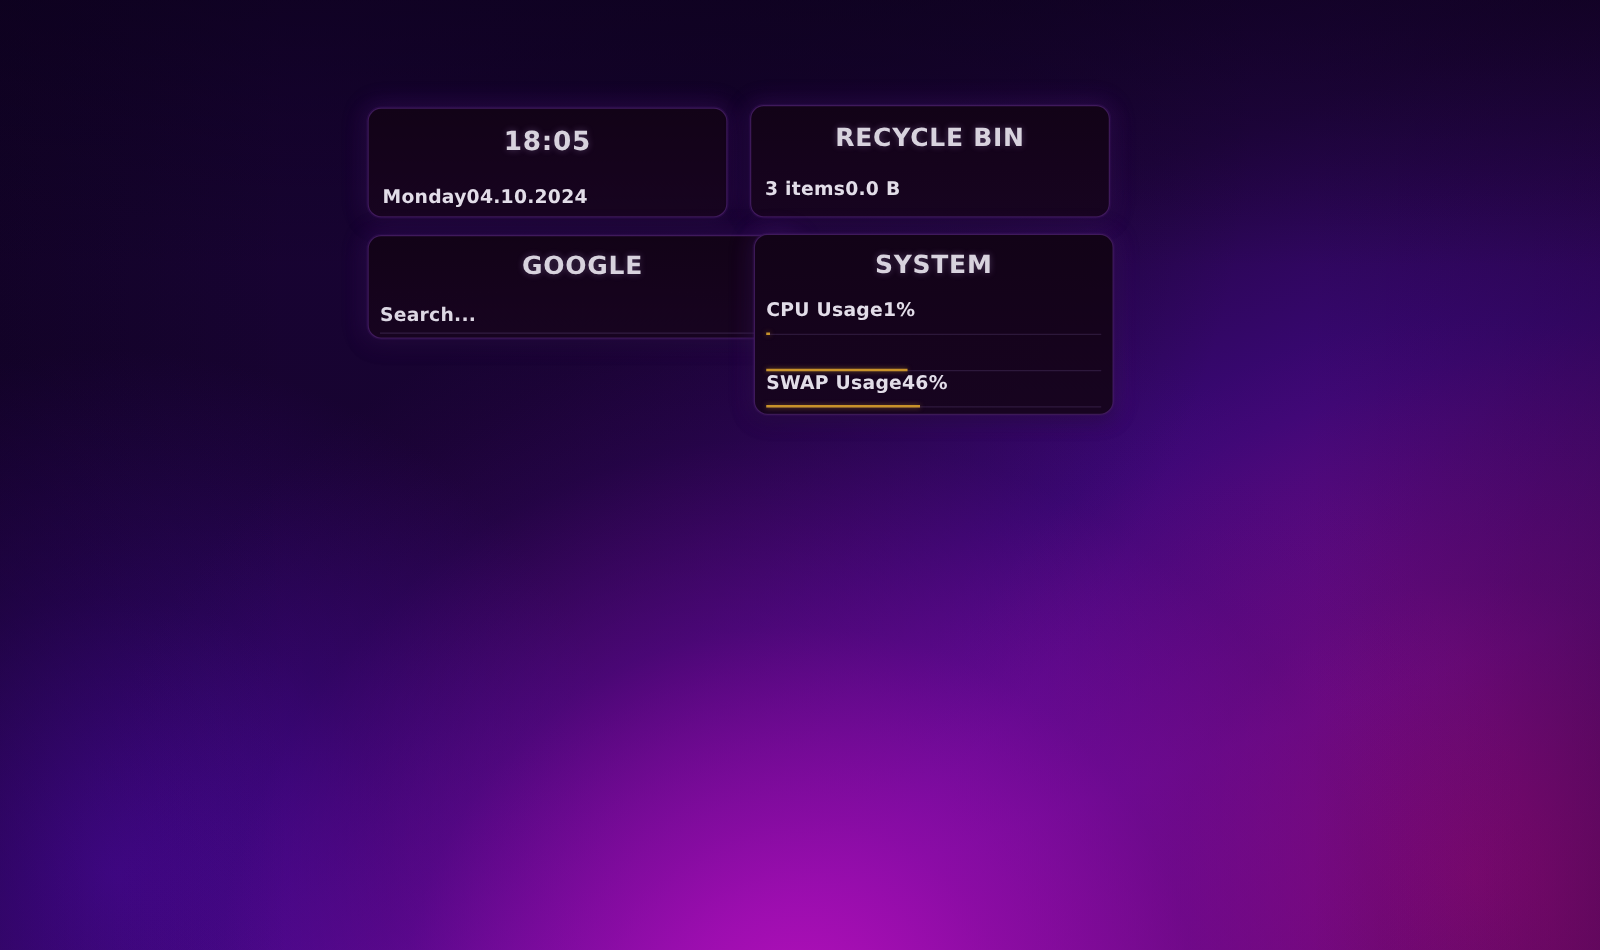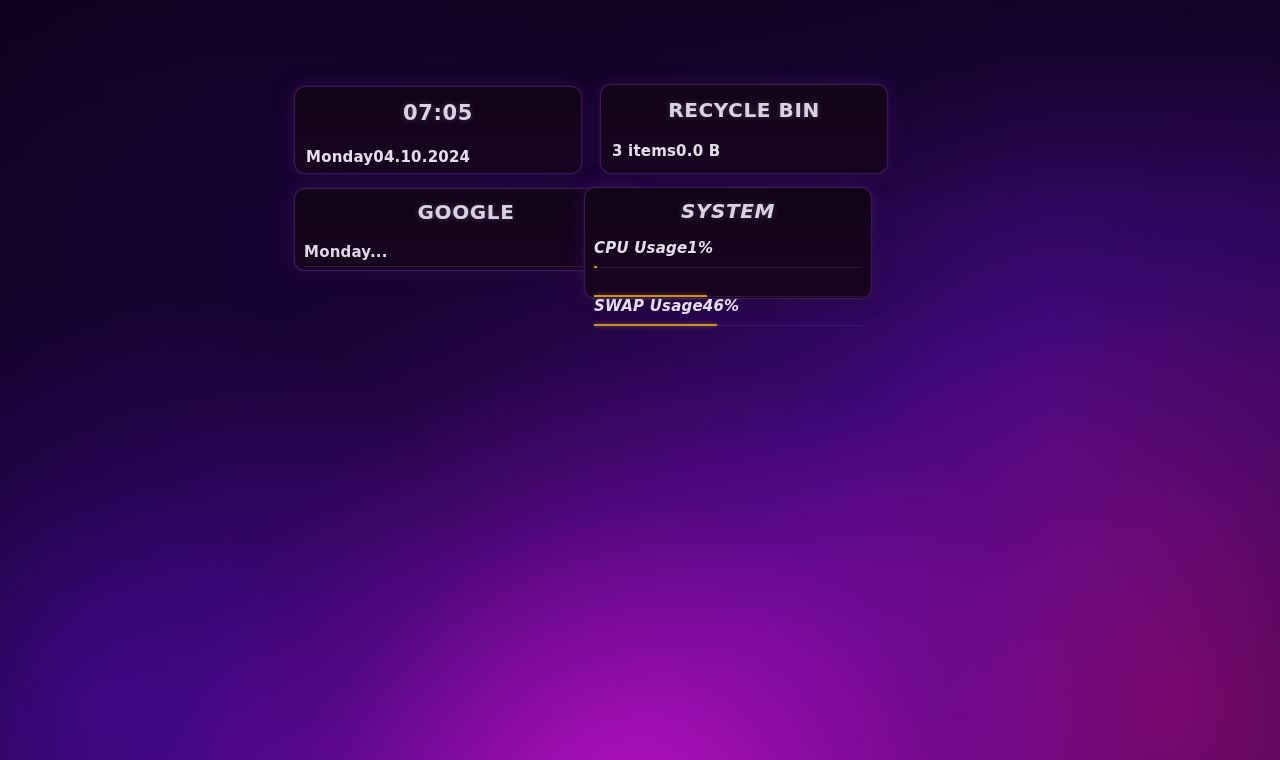--- a/index.html
+++ b/index.html
@@ -144,25 +144,24 @@
     color: #dcd7e3;
     font-size: 15px;
     font-weight: bold;
     letter-spacing: 0.2px;
     border-bottom: 1px solid rgba(150, 120, 190, 0.22);
     cursor: text;
   }
 
   
   #widget-system {
-    left: 584px;
+    left: 603px;
     top: 187px;
     width: 288px;
-    height: 112px;
-    font-style: italic;
+    height: 145px;
   }
   #widget-system .widget-title {
     margin-top: 13px;
   }
   .sys-rows {
     margin: 18px 9px 0 9px;
   }
   .sys-row {
     position: relative;
     height: 29px;
@@ -192,38 +191,38 @@
 </style>
 </head>
 <body>
 
 <div class="desktop"></div>
 <div class="vignette"></div>
 
 <div class="widget-layer">
 
   <div class="widget" id="widget-clock">
-    <div class="widget-title">07:05</div>
+    <div class="widget-title">18:05</div>
     <div class="widget-row">
       <span>Monday</span>
       <span>04.10.2024</span>
     </div>
   </div>
 
   <div class="widget" id="widget-recycle">
     <div class="widget-title">RECYCLE BIN</div>
     <div class="widget-row">
       <span>3 items</span>
       <span>0.0 B</span>
     </div>
   </div>
 
   <div class="widget" id="widget-google">
     <div class="widget-title">GOOGLE</div>
-    <div class="search-field">Monday...</div>
+    <div class="search-field">Search...</div>
   </div>
 
   <div class="widget" id="widget-system">
     <div class="widget-title">SYSTEM</div>
     <div class="sys-rows">
 
       <div class="sys-row">
         <div class="widget-row">
           <span>CPU Usage</span>
           <span>1%</span>

